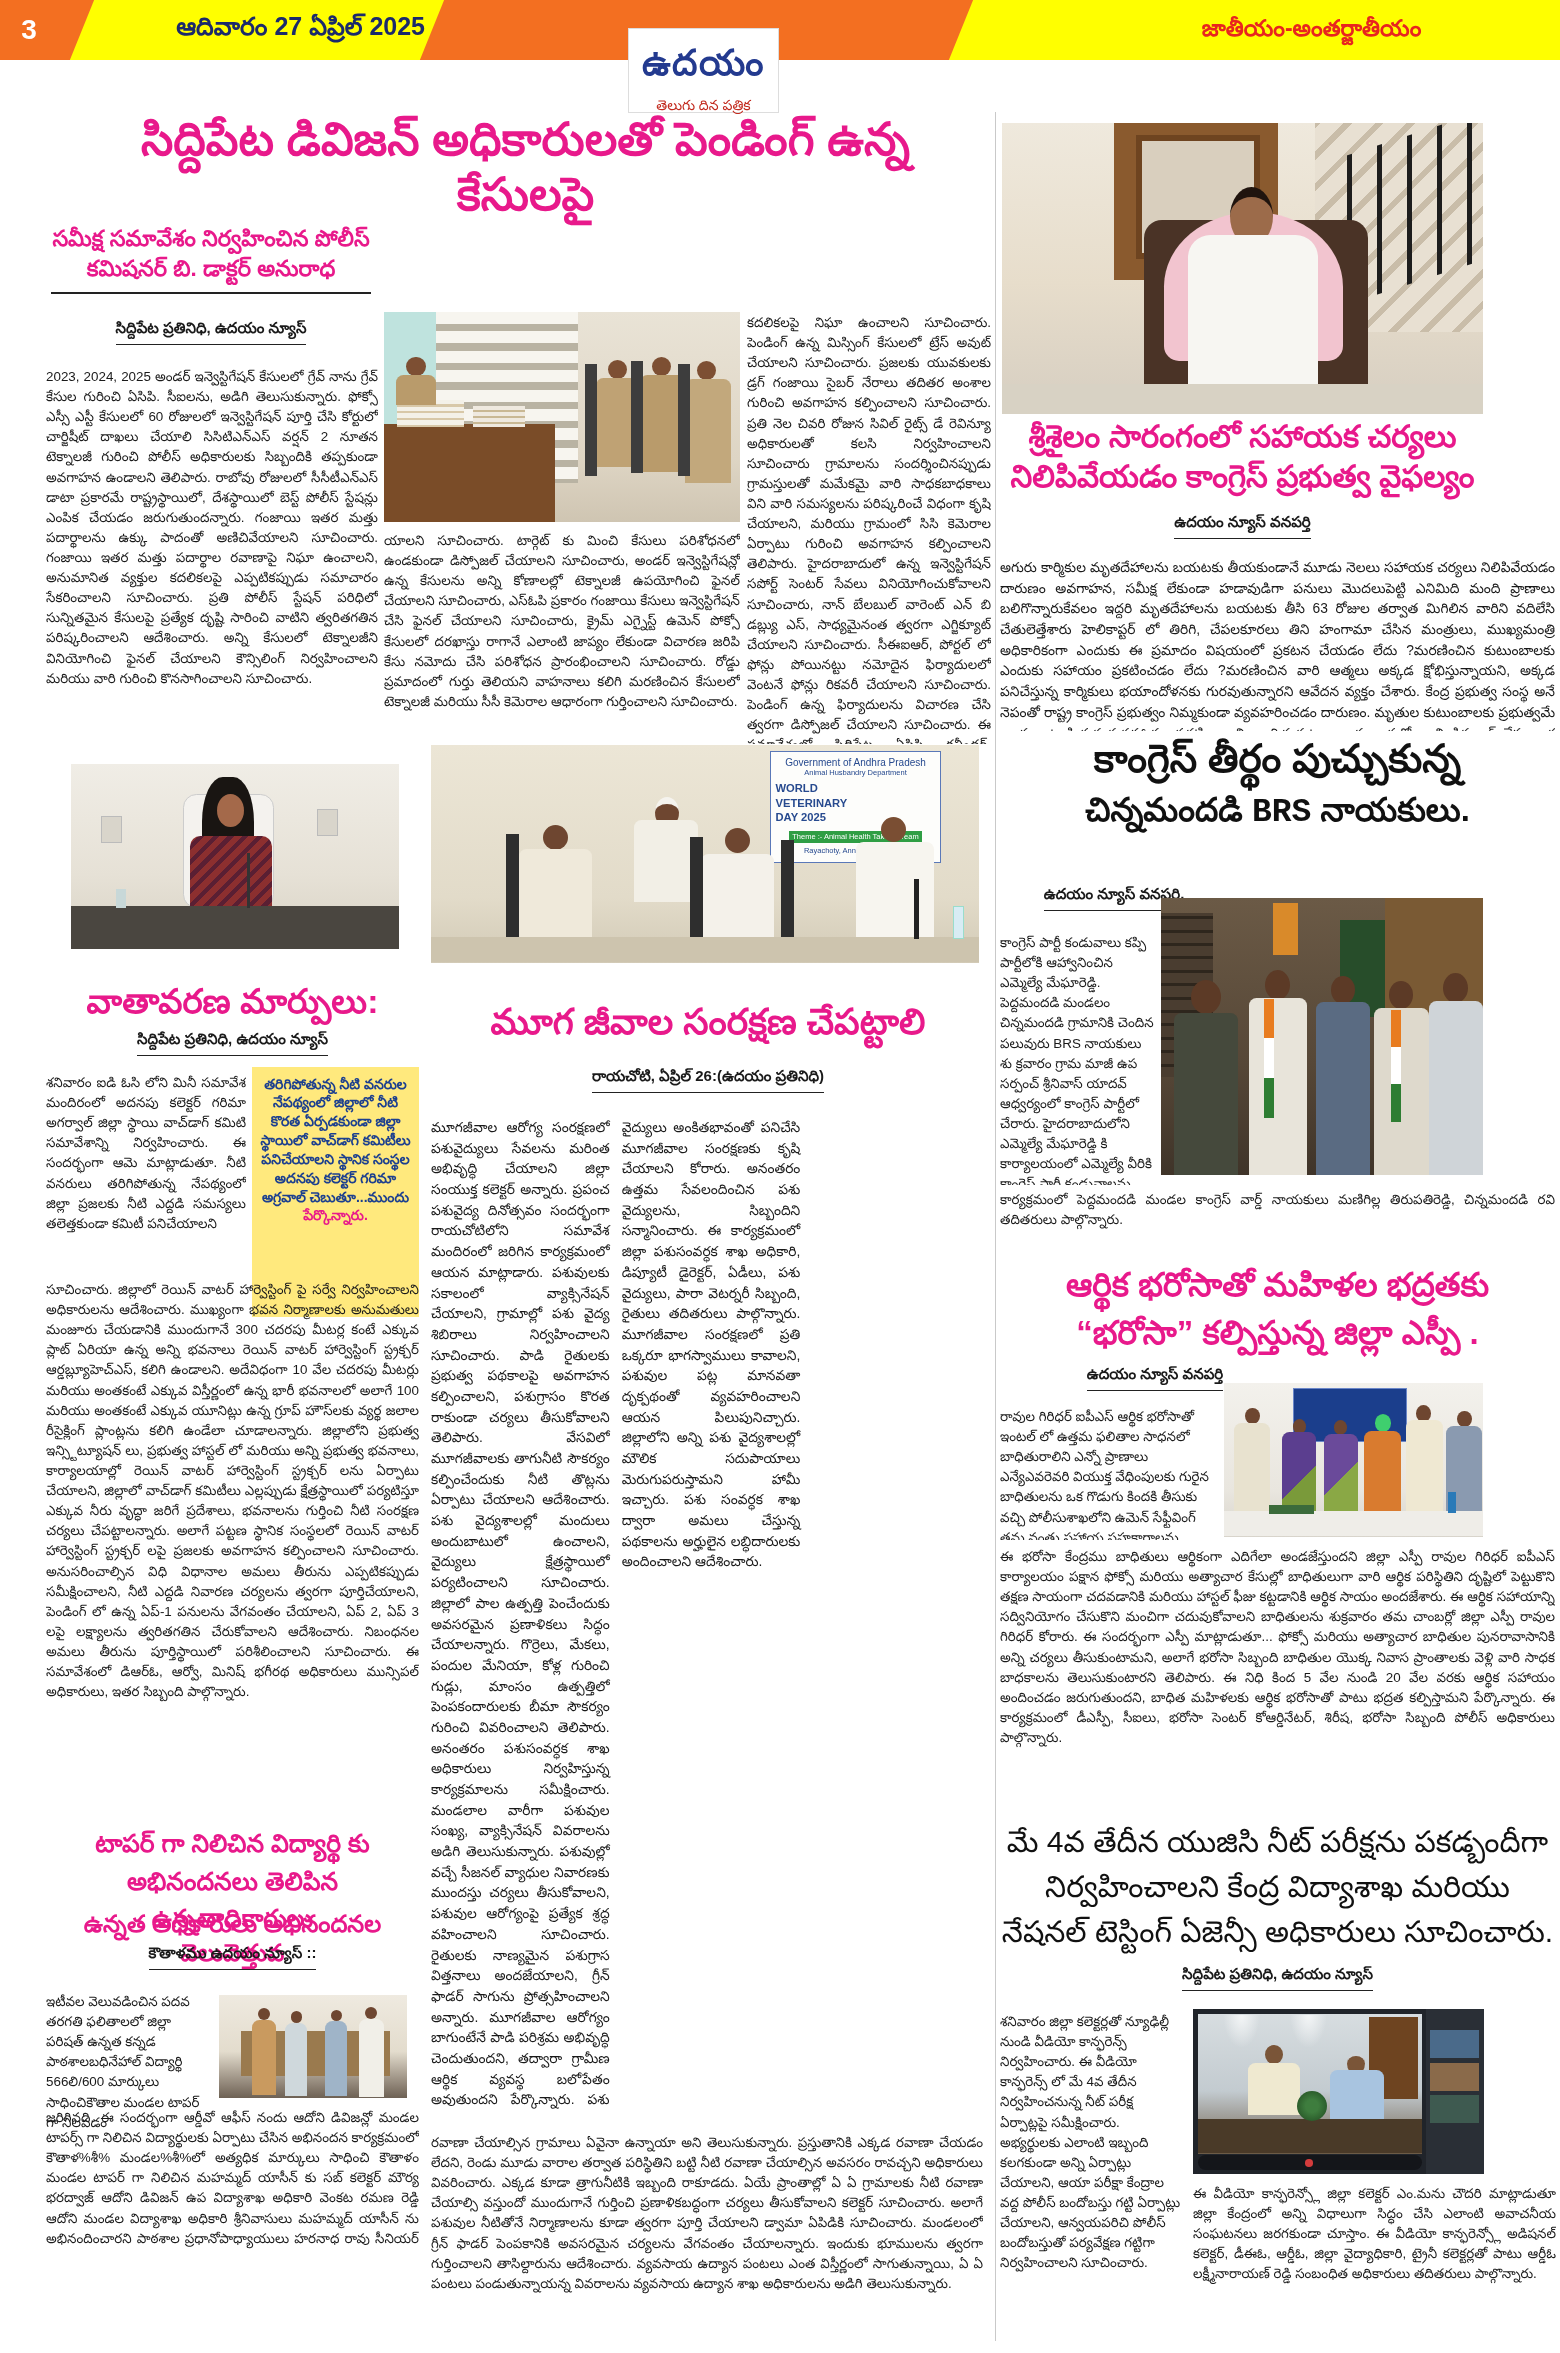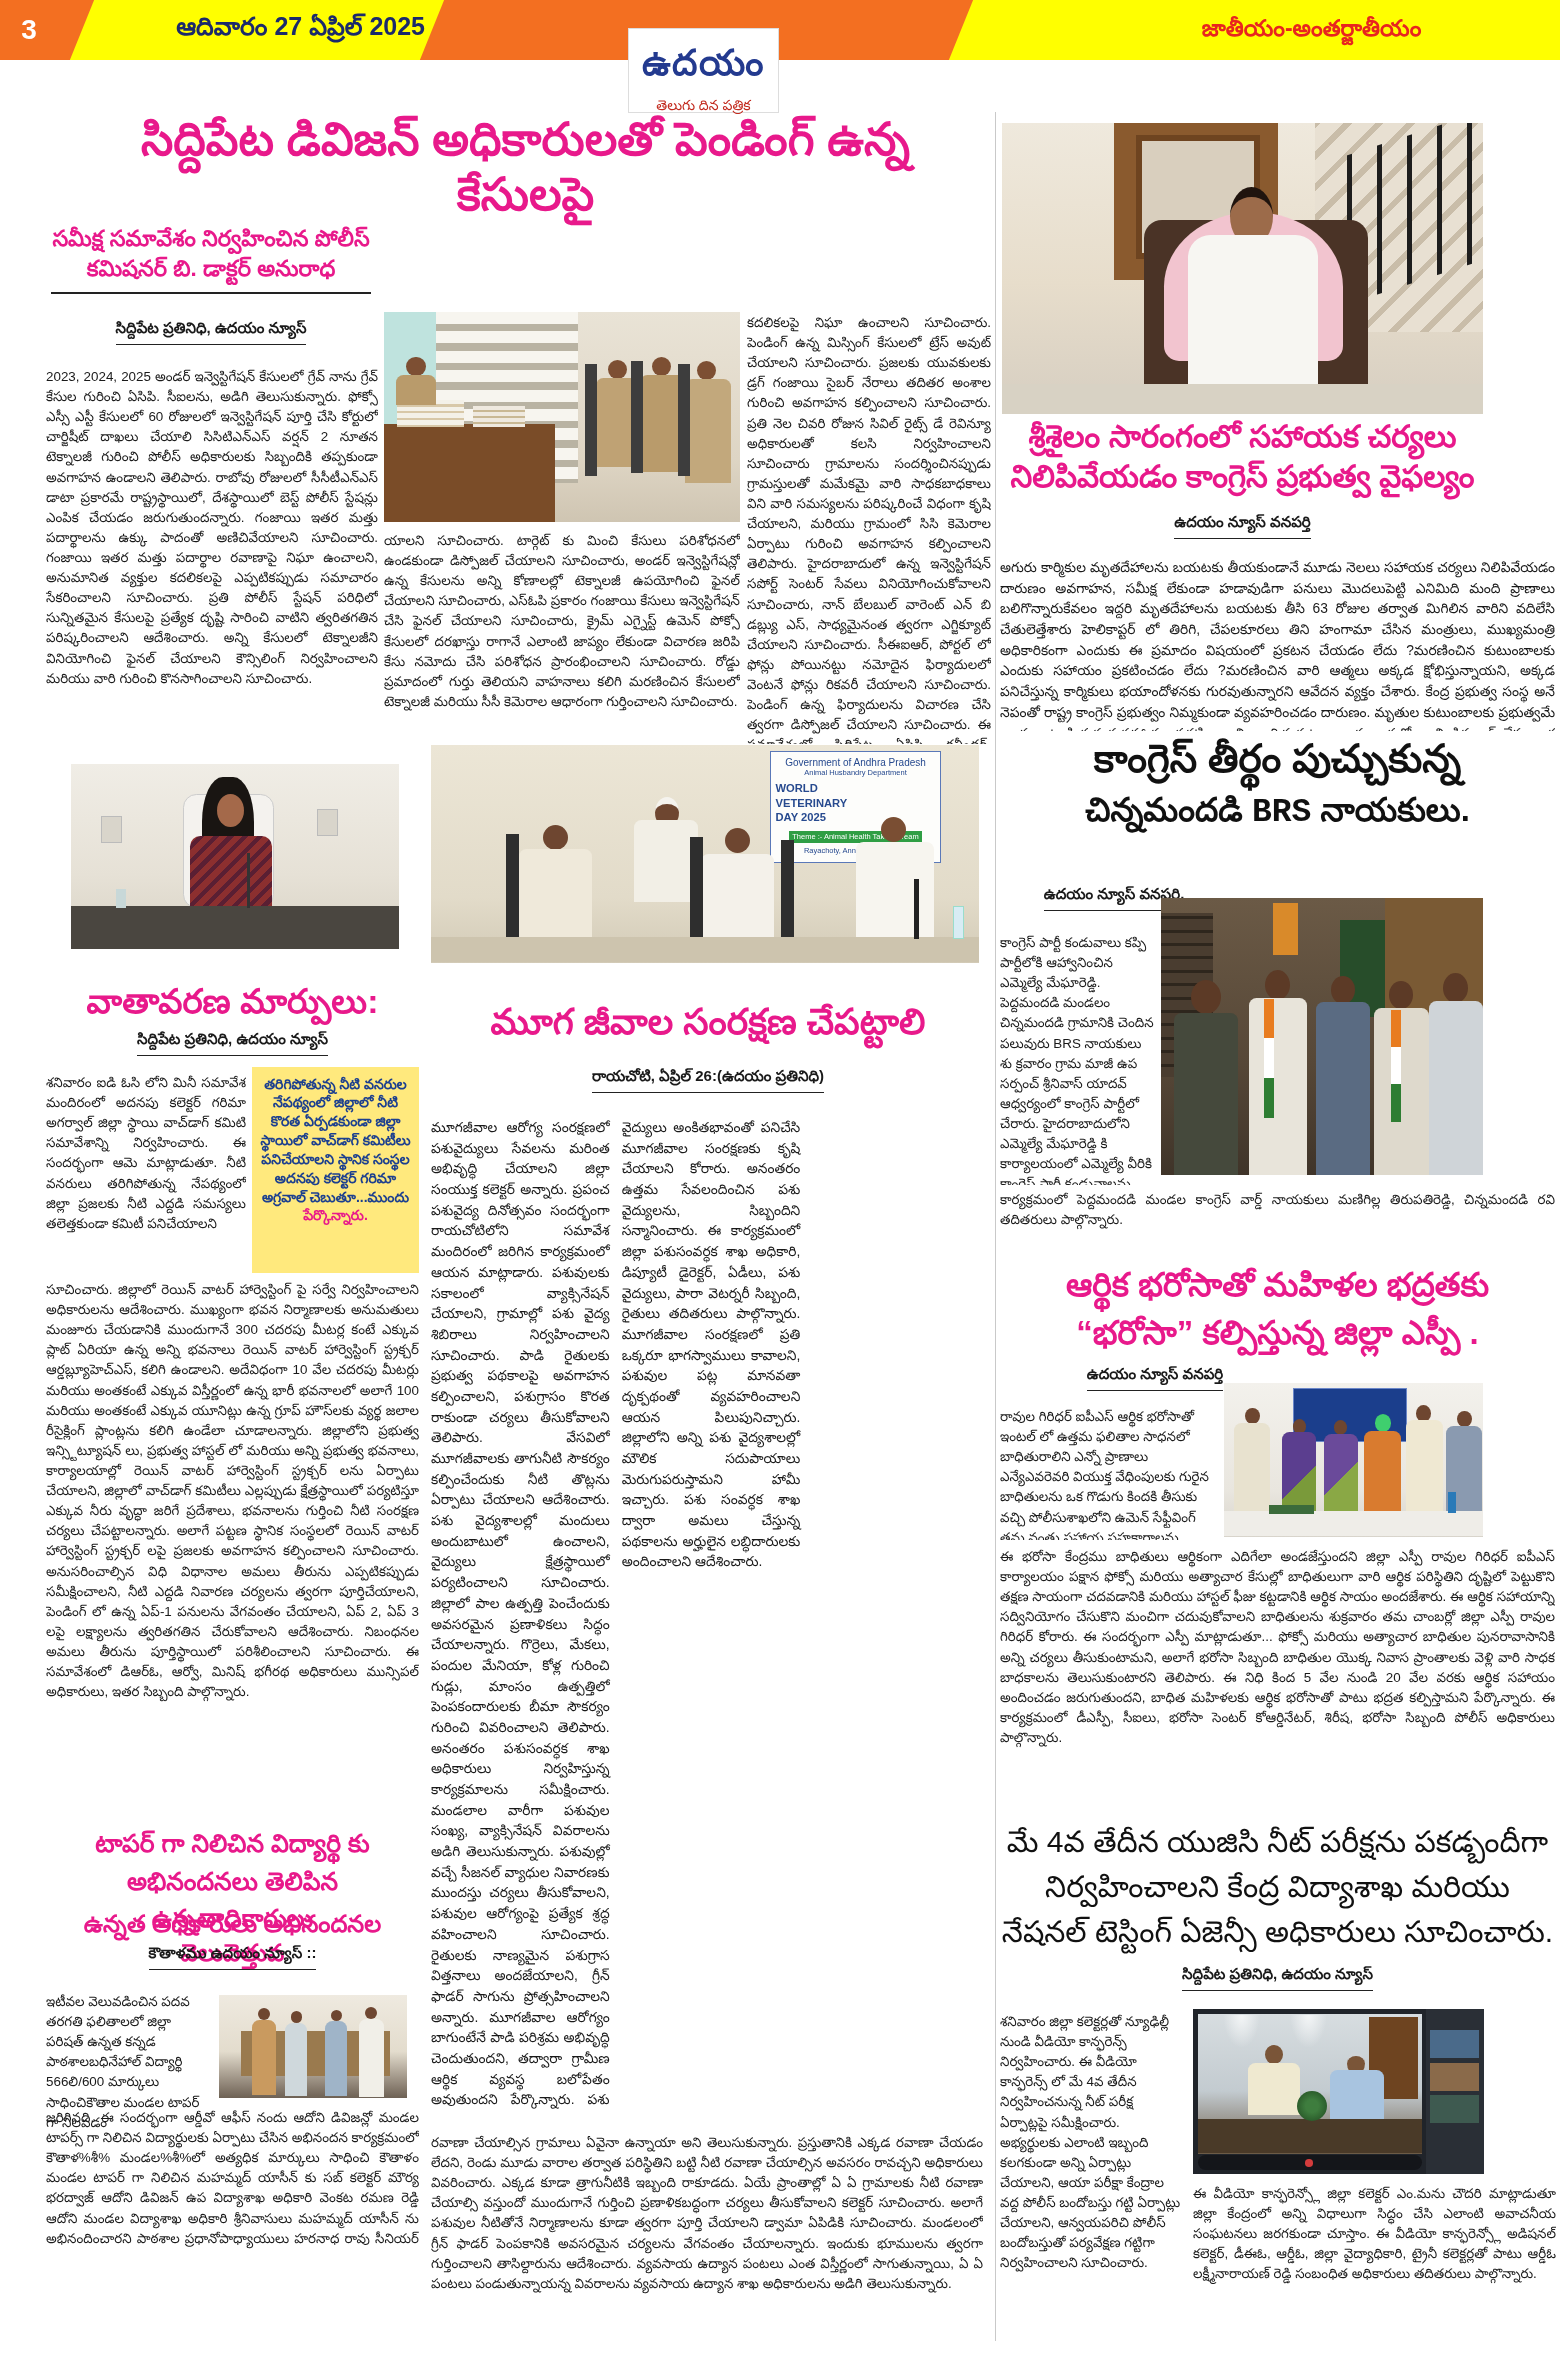--- a/index.html
+++ b/index.html
@@ -114,21 +114,21 @@
     <div class="abs" style="left:522px;top:161px;width:9px;height:31px;background:#d8ecf4;border:0.7px solid #9dc;"></div>
   </div>
 
   <div class="abs headline pink" style="left:46px;top:981px;width:373px;font-size:34px;">
     <span>వాతావరణ మార్పులు:</span>
   </div>
   <div class="abs byline" style="left:46px;top:1030px;width:373px;">
     <span>సిద్దిపేట ప్రతినిధి, ఉదయం న్యూస్</span>
   </div>
   <div class="abs body-txt" style="left:46px;top:1073px;width:200px;height:200px;">శనివారం ఐడి ఓసి లోని మినీ సమావేశ మందిరంలో అదనపు కలెక్టర్ గరిమా అగర్వాల్ జిల్లా స్థాయి వాచ్‌డాగ్ కమిటి సమావేశాన్ని నిర్వహించారు. ఈ సందర్భంగా ఆమె మాట్లాడుతూ. నీటి వనరులు తరిగిపోతున్న నేపథ్యంలో జిల్లా ప్రజలకు నీటి ఎద్దడి సమస్యలు తలెత్తకుండా కమిటీ పనిచేయాలని</div>
-  <div class="abs" style="left:252px;top:1067px;width:167px;height:206px;background:#ffe97d;padding:7.5px 6px;box-sizing:border-box;text-align:center;overflow:hidden;">
+  <div class="abs" style="left:252px;top:1067px;width:167px;height:250px;background:#ffe97d;padding:7.5px 6px;box-sizing:border-box;text-align:center;overflow:hidden;">
     <span style="color:#1c3f8f;font-weight:bold;font-size:14px;line-height:1.35;">తరిగిపోతున్న నీటి వనరుల నేపథ్యంలో జిల్లాలో నీటి కొరత ఏర్పడకుండా  జిల్లా స్థాయిలో వాచ్‌డాగ్ కమిటీలు పనిచేయాలని స్థానిక సంస్థల అదనపు కలెక్టర్ గరిమా అగ్రవాల్ చెబుతూ...ముందు</span>
     <span class="pink" style="font-weight:bold;font-size:14px;">పేర్కొన్నారు.</span>
   </div>
   <div class="abs body-txt" style="left:46px;top:1280px;width:373px;height:522px;">సూచించారు. జిల్లాలో రెయిన్ వాటర్ హార్వెస్టింగ్ పై సర్వే నిర్వహించాలని అధికారులను ఆదేశించారు. ముఖ్యంగా భవన నిర్మాణాలకు అనుమతులు మంజూరు చేయడానికి ముందుగానే 300 చదరపు మీటర్ల కంటే ఎక్కువ ప్లాట్ ఏరియా ఉన్న అన్ని భవనాలు రెయిన్ వాటర్ హార్వెస్టింగ్ స్ట్రక్చర్ ఆర్డబ్ల్యూహెచ్ఎస్, కలిగి ఉండాలని. అదేవిధంగా 10 వేల చదరపు మీటర్లు మరియు అంతకంటే ఎక్కువ విస్తీర్ణంలో ఉన్న భారీ భవనాలలో అలాగే 100 మరియు అంతకంటే ఎక్కువ యూనిట్లు ఉన్న గ్రూప్ హౌస్‌లకు వ్యర్థ జలాల రీసైక్లింగ్ ప్లాంట్లను కలిగి ఉండేలా చూడాలన్నారు. జిల్లాలోని ప్రభుత్వ ఇన్స్టిట్యూషన్ లు, ప్రభుత్వ హాస్టల్ లో మరియు అన్ని ప్రభుత్వ భవనాలు, కార్యాలయాల్లో రెయిన్ వాటర్ హార్వెస్టింగ్ స్ట్రక్చర్ లను ఏర్పాటు చేయాలని, జిల్లాలో వాచ్‌డాగ్ కమిటీలు ఎల్లప్పుడు క్షేత్రస్థాయిలో పర్యటిస్తూ ఎక్కువ నీరు వృద్ధా జరిగే ప్రదేశాలు, భవనాలను గుర్తించి నీటి సంరక్షణ చర్యలు చేపట్టాలన్నారు. అలాగే పట్టణ స్థానిక సంస్థలలో రెయిన్ వాటర్ హార్వెస్టింగ్ స్ట్రక్చర్ లపై ప్రజలకు అవగాహన కల్పించాలని సూచించారు. అనుసరించాల్సిన విధి విధానాల అమలు తీరును ఎప్పటికప్పుడు సమీక్షించాలని, నీటి ఎద్దడి నివారణ చర్యలను త్వరగా పూర్తిచేయాలని, పెండింగ్ లో ఉన్న ఏప్-1 పనులను వేగవంతం చేయాలని, ఏప్ 2, ఏప్ 3 లపై లక్ష్యాలను త్వరితగతిన చేరుకోవాలని ఆదేశించారు. నిబంధనల అమలు తీరును పూర్తిస్థాయిలో పరిశీలించాలని సూచించారు. ఈ సమావేశంలో డిఆర్‌ఓ, ఆర్వో, మినిష్ భగీరథ అధికారులు మున్సిపల్ అధికారులు, ఇతర సిబ్బంది పాల్గొన్నారు.</div>
 
   <div class="abs headline pink" style="left:46px;top:1825px;width:373px;font-size:25px;line-height:1.5;">
     <div>టాపర్ గా నిలిచిన విద్యార్థి కు</div>
     <div>అభినందనలు తెలిపిన ఉన్నతాధికారులు</div>
   </div>
   <div class="abs headline pink" style="left:46px;top:1910px;width:373px;font-size:24px;">

